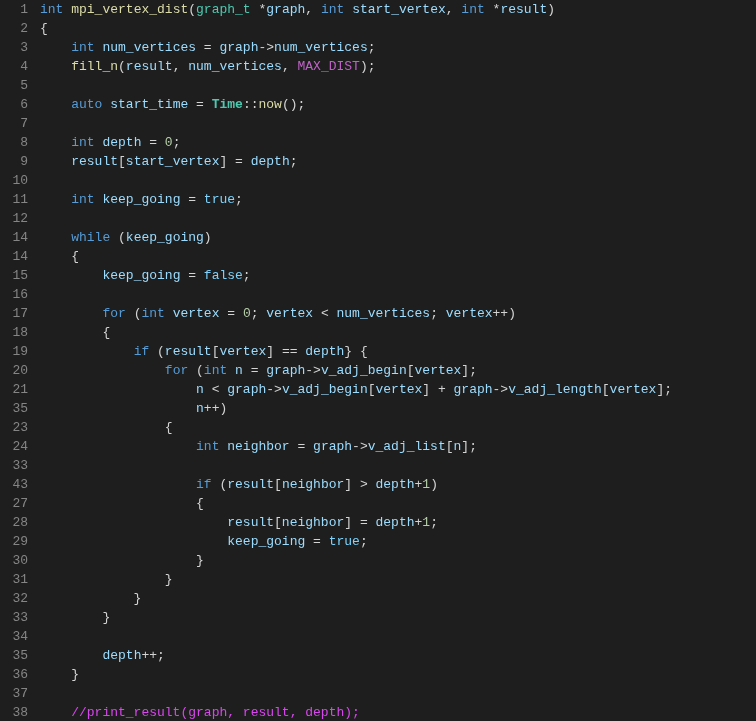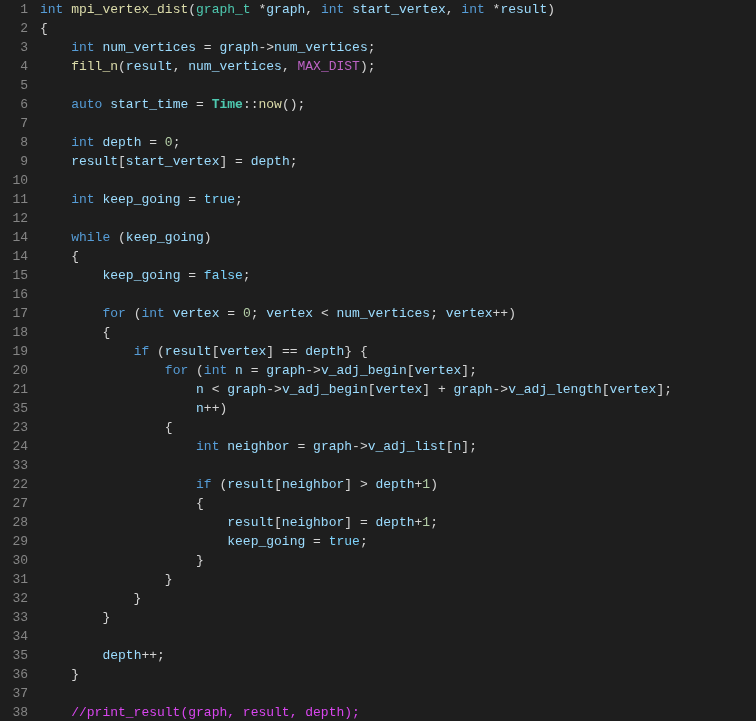--- a/index.html
+++ b/index.html
@@ -90,21 +90,21 @@
       <div>16</div>
       <div>17</div>
       <div>18</div>
       <div>19</div>
       <div>20</div>
       <div>21</div>
       <div>35</div>
       <div>23</div>
       <div>24</div>
       <div>33</div>
-      <div>22</div>
+      <div>43</div>
       <div>27</div>
       <div>28</div>
       <div>29</div>
       <div>30</div>
       <div>31</div>
       <div>32</div>
       <div>33</div>
       <div>34</div>
       <div>35</div>
       <div>36</div>

